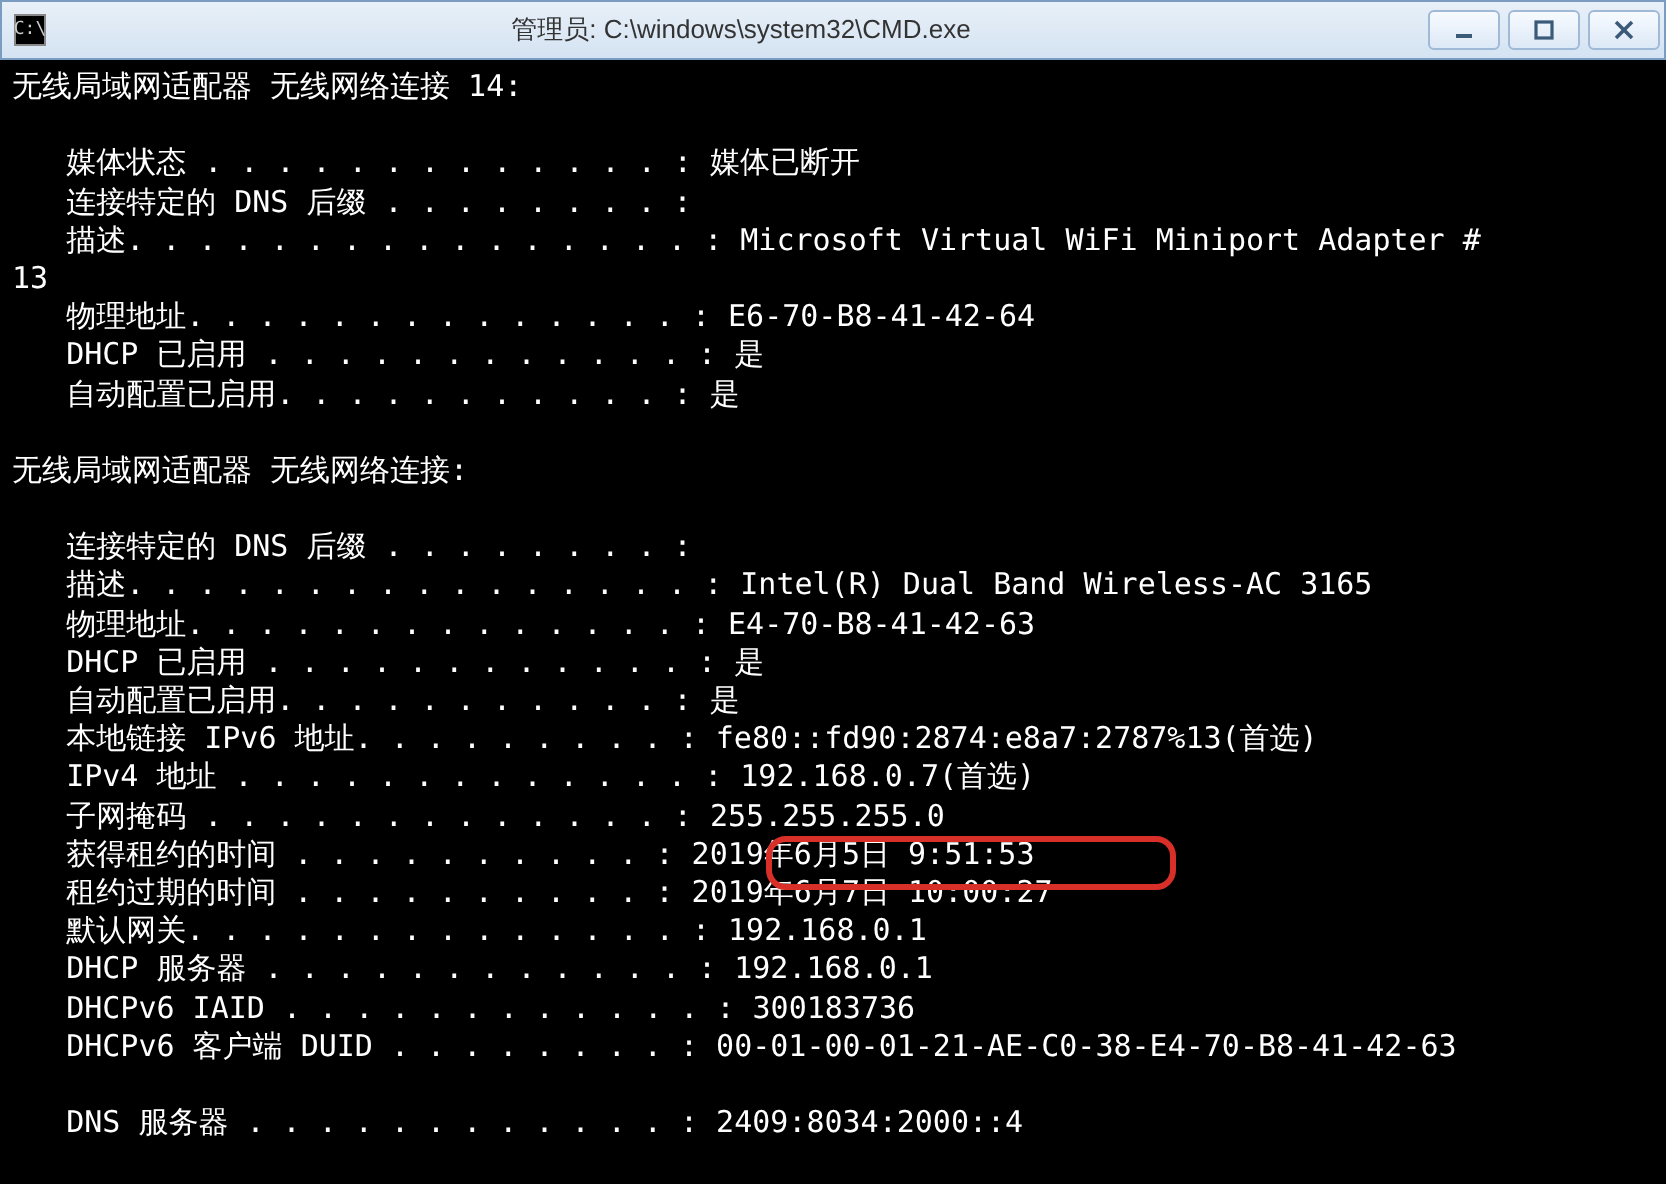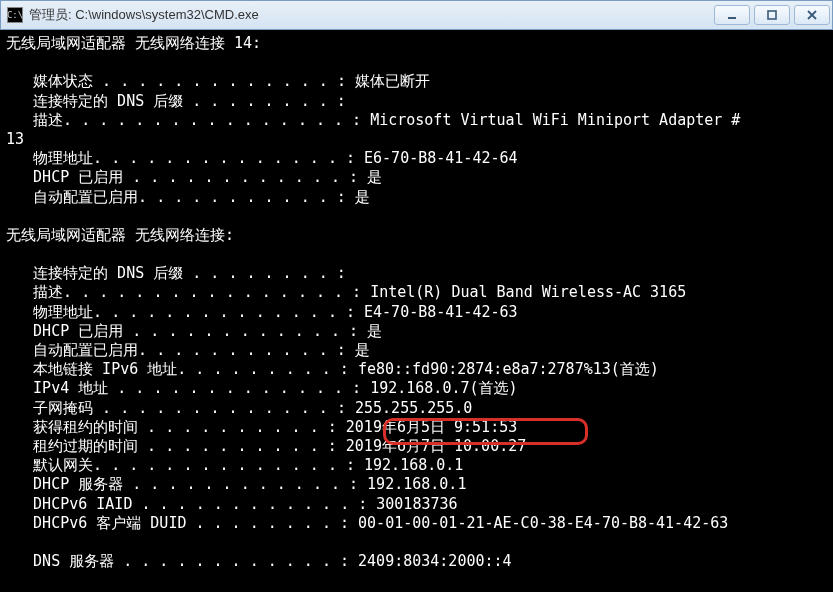--- a/index.html
+++ b/index.html
@@ -28,20 +28,21 @@
       align-items: center;
       justify-content: center;
       font-size: 9px;
       color: #ccc;
     }
     .titlebar-text {
       flex: 1;
       font-size: 13px;
       color: #333;
       font-family: "Microsoft YaHei", sans-serif;
+      text-align: center;
     }
     .ctrls { display: flex; }
     .ctrl {
       width: 36px;
       height: 20px;
       margin-left: 2px;
       margin-right: 2px;
       background: linear-gradient(to bottom,#f7fbff,#dce9f6);
       border: 1px solid #9fb9d6;
       border-radius: 3px;

